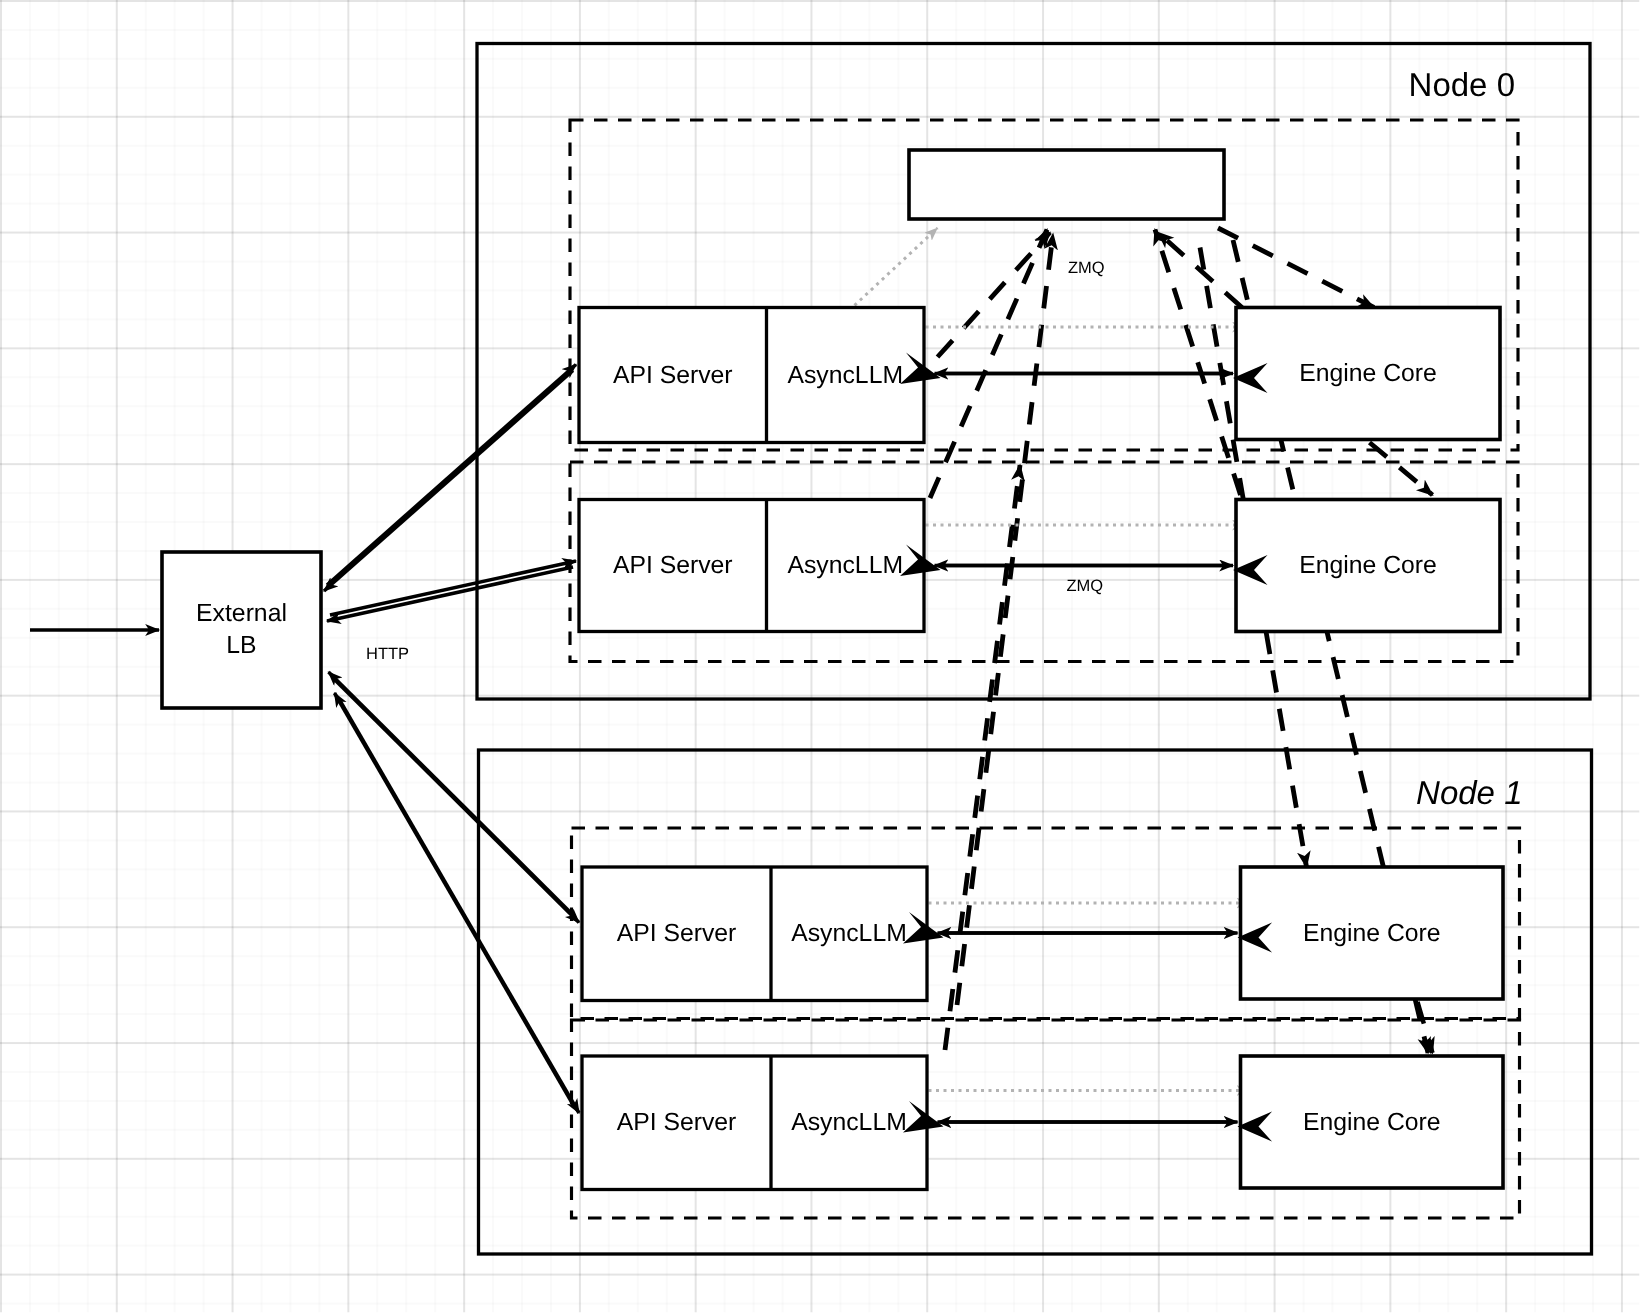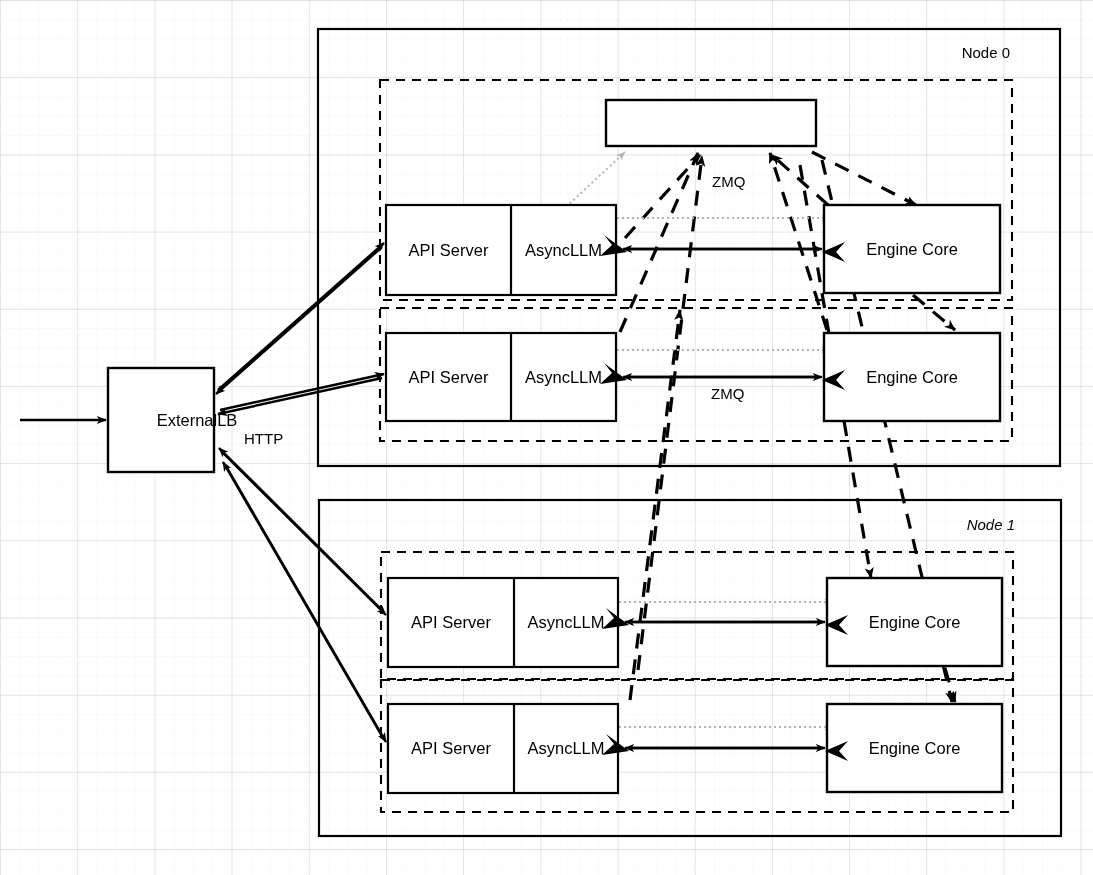--- a/index.html
+++ b/index.html
@@ -38,25 +38,25 @@
   }
   .box-label {
     font-size: 16.5px;
     display: flex;
     align-items: center;
     justify-content: center;
     text-align: center;
     line-height: 1.25;
   }
   .node-label {
-    font-size: 15px;
+    font-size: 22px;
     text-align: right;
   }
   .edge-label {
-    font-size: 15px;
+    font-size: 11px;
   }
 </style>
 </head>
 <body>
 
 <div id="canvas">
 
   <svg class="layer" viewBox="0 0 1093 875">
     <defs>
       <marker id="arrow-solid" markerWidth="12" markerHeight="12" refX="9.2" refY="4" orient="auto" markerUnits="userSpaceOnUse">
@@ -241,21 +241,21 @@
       <path d="M606,608 L629,625 L602,629 L614,618 Z" fill="#000000"></path>
       <path d="M606,734 L629,751 L602,755 L614,744 Z" fill="#000000"></path>
       <path d="M845,242 L822,252 L845,262 L836,252 Z" fill="#000000"></path>
       <path d="M845,370 L822,380 L845,390 L836,380 Z" fill="#000000"></path>
       <path d="M848,615 L825,625 L848,635 L839,625 Z" fill="#000000"></path>
       <path d="M848,741 L825,751 L848,761 L839,751 Z" fill="#000000"></path>
     </g>
   </svg>
 
 
-  <div class="box-label" style="left:108px; top:368px; width:106px; height:104px; flex-direction:row;padding-left:36px;">
+  <div class="box-label" style="left:108px; top:368px; width:106px; height:104px; flex-direction:column;">
     <span>External</span>
     <span>LB</span>
   </div>
 
   <div class="box-label" style="left:386px; top:205px; width:125px; height:90px;">API Server</div>
   <div class="box-label" style="left:511px; top:205px; width:105px; height:90px;">AsyncLLM</div>
   <div class="box-label" style="left:824px; top:205px; width:176px; height:88px;">Engine Core</div>
 
   <div class="box-label" style="left:386px; top:333px; width:125px; height:88px;">API Server</div>
   <div class="box-label" style="left:511px; top:333px; width:105px; height:88px;">AsyncLLM</div>

